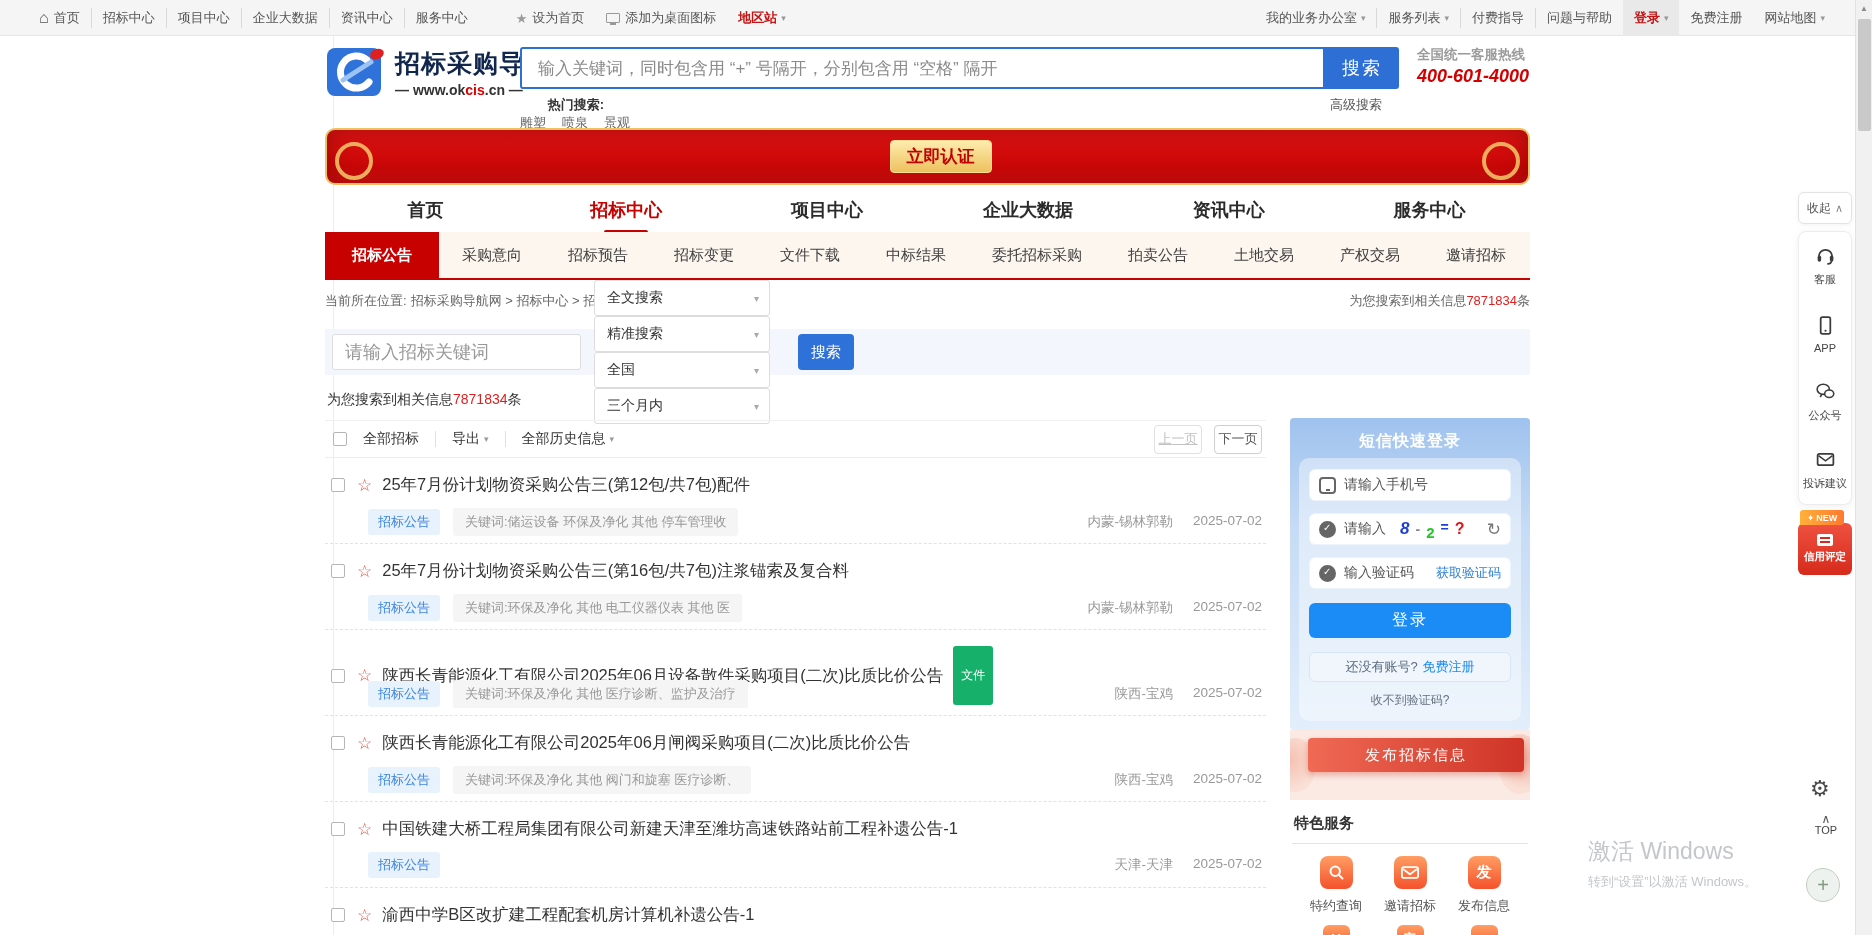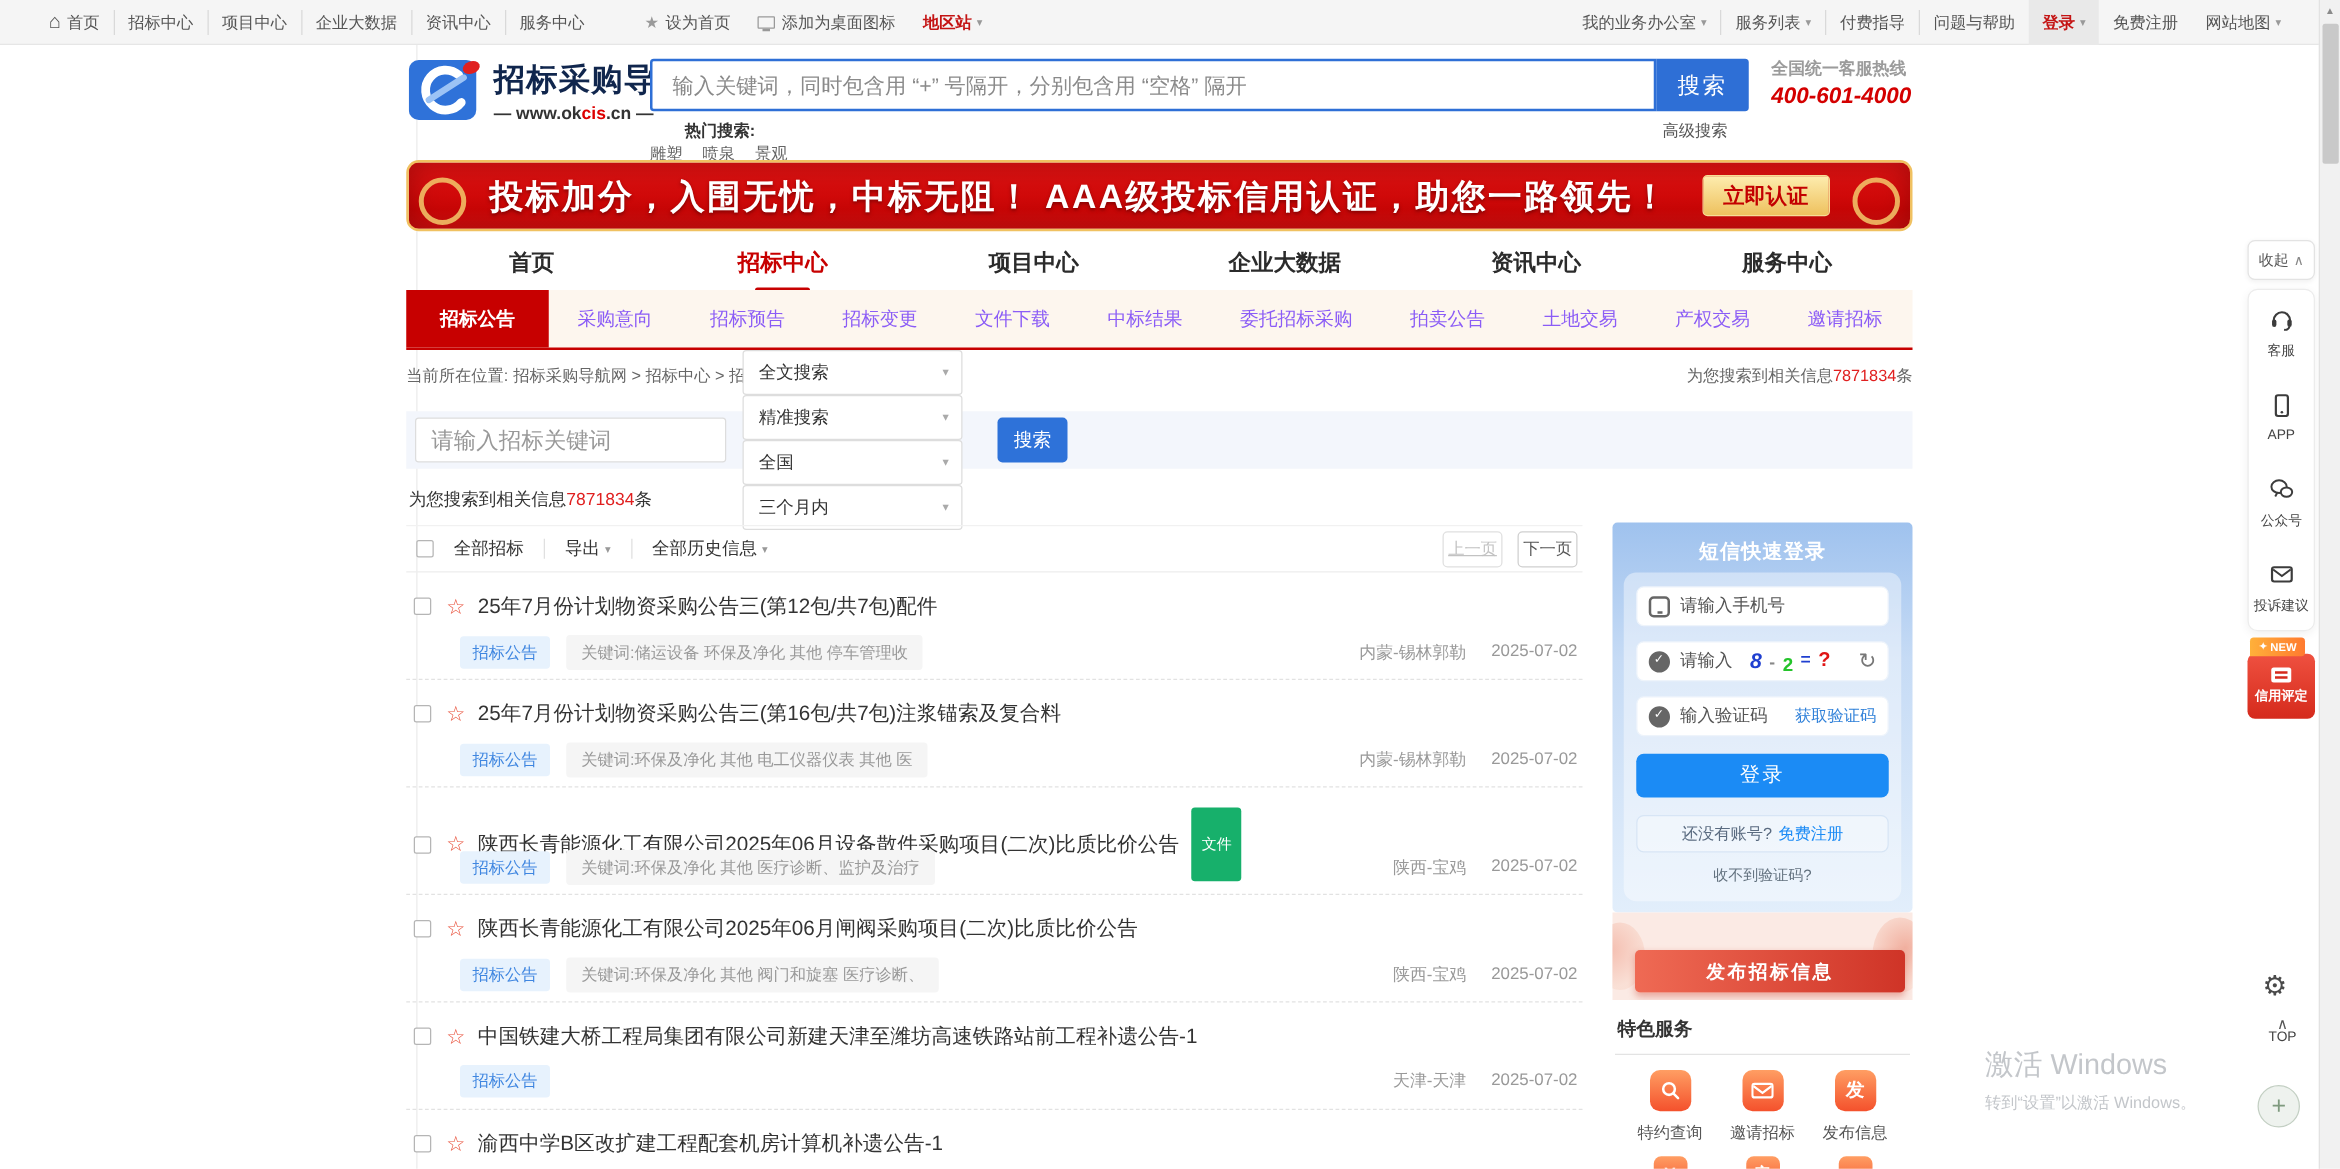--- a/index.html
+++ b/index.html
@@ -65,21 +65,21 @@
   #mainnav { position:absolute; left:0; top:193px; width:1205px; height:39px; display:flex; }
   .mn-item { flex:1; text-align:center; font-size:18px; font-weight:bold; color:#2b2b2b;
     line-height:34px; cursor:pointer; position:relative; }
   .mn-item.active { color:#c70000; }
   .mn-item.active::after { content:""; position:absolute; left:50%; margin-left:-22px; bottom:-2px;
     width:44px; height:4px; background:#c70000; border-radius:2px; }
 
   
   #subnav { position:absolute; left:0; top:232px; width:1205px; height:48px; background:#fdf6ee;
     border-bottom:2px solid #c70000; display:flex; align-items:stretch; }
-  .sn-item { display:flex; align-items:center; padding:0 23px; font-size:15px; color:#8b5cf6; cursor:pointer; white-space:nowrap; }
+  .sn-item { display:flex; align-items:center; padding:0 23px; font-size:15px; color:#404040; cursor:pointer; white-space:nowrap; }
   .sn-item.active { background:#c70000; color:#fff; font-weight:bold; padding:0 27px; }
 
   
   #breadcrumb-row { position:absolute; left:0; top:288px; width:1205px; height:26px;
     display:flex; align-items:center; justify-content:space-between; font-size:13px; color:#666; }
   #breadcrumb { display:flex; gap:4px; }
   .result-info b { color:#e02020; font-weight:normal; }
 
   
   #filterbar { position:absolute; left:0; top:329px; width:1205px; height:46px; background:#f3f6fc;
@@ -146,23 +146,23 @@
   #register-row { height:30px; border:1px solid #d7e5f5; background:rgba(255,255,255,.35); border-radius:6px;
     margin-top:14px; display:flex; align-items:center; justify-content:center; font-size:13px; color:#5a6b80; }
   #register-link { color:#1b8bf5; margin-left:5px; cursor:pointer; }
   #nocode { text-align:center; font-size:12px; color:#63727f; margin-top:10px; cursor:pointer; }
 
   #publish-area { height:70px; background:#fbeae4; position:relative; overflow:hidden; }
   #publish-area::before { content:""; position:absolute; left:-14px; top:8px; width:40px; height:54px;
     background:radial-gradient(circle at 30% 40%,#f3b4a4,#f9ddd2 70%); border-radius:50%; opacity:.8; }
   #publish-area::after { content:""; position:absolute; right:-12px; top:4px; width:44px; height:60px;
     background:radial-gradient(circle at 60% 40%,#efa28f,#f9ddd2 70%); border-radius:50%; opacity:.8; }
-  #publish-btn { position:absolute; left:18px; top:30px; width:216px; height:34px;
+  #publish-btn { position:absolute; left:18px; top:8px; width:216px; height:34px;
     background:linear-gradient(90deg,#ef6a54,#cf3427); border-radius:4px; color:#fff; font-size:15px;
-    font-weight:bold; display:flex; align-items:center; justify-content:center; cursor:pointer;
+    font-weight:normal; display:flex; align-items:center; justify-content:center; cursor:pointer;
     box-shadow:0 3px 6px rgba(200,50,30,.35); letter-spacing:2px; z-index:2; }
 
   #services-panel { height:135px; background:#fff; overflow:hidden; position:relative; }
   #services-title { font-size:15px; font-weight:bold; color:#333; padding:14px 0 0 4px; }
   #services-divider { height:1px; background:#e3e3e3; margin:10px 2px 0 2px; }
   #services-grid { display:flex; justify-content:space-between; padding:12px 14px 0 14px; }
   .svc-item { width:64px; display:flex; flex-direction:column; align-items:center; cursor:pointer; }
   .svc-ic { width:33px; height:33px; border-radius:8px; background:linear-gradient(180deg,#ff9e63,#f4512c);
     display:flex; align-items:center; justify-content:center; color:#fff; font-weight:bold; font-size:15px; }
   .svc-label { font-size:13px; color:#555; margin-top:8px; white-space:nowrap; }
@@ -303,21 +303,20 @@
     <div id="hotline-number">400-601-4000</div>
   </div>
   <div id="hot-row">
     <span id="hot-label">热门搜索:</span>
     <span id="hot-kw-wrap"><span class="hot-kw">雕塑</span><span class="hot-kw">喷泉</span><span class="hot-kw">景观</span></span>
     <span id="hot-more">更多</span>
   </div>
   <div id="advanced-search">高级搜索</div>
 
   <div id="banner">
-    <span id="banner-text">投标加分，入围无忧，中标无阻！ AAA级投标信用认证，助您一路领先！</span>
     <span id="banner-btn">立即认证</span>
   </div>
 
   <div id="mainnav">
       <div class="mn-item">首页</div>
       <div class="mn-item active">招标中心</div>
       <div class="mn-item">项目中心</div>
       <div class="mn-item">企业大数据</div>
       <div class="mn-item">资讯中心</div>
       <div class="mn-item">服务中心</div>

